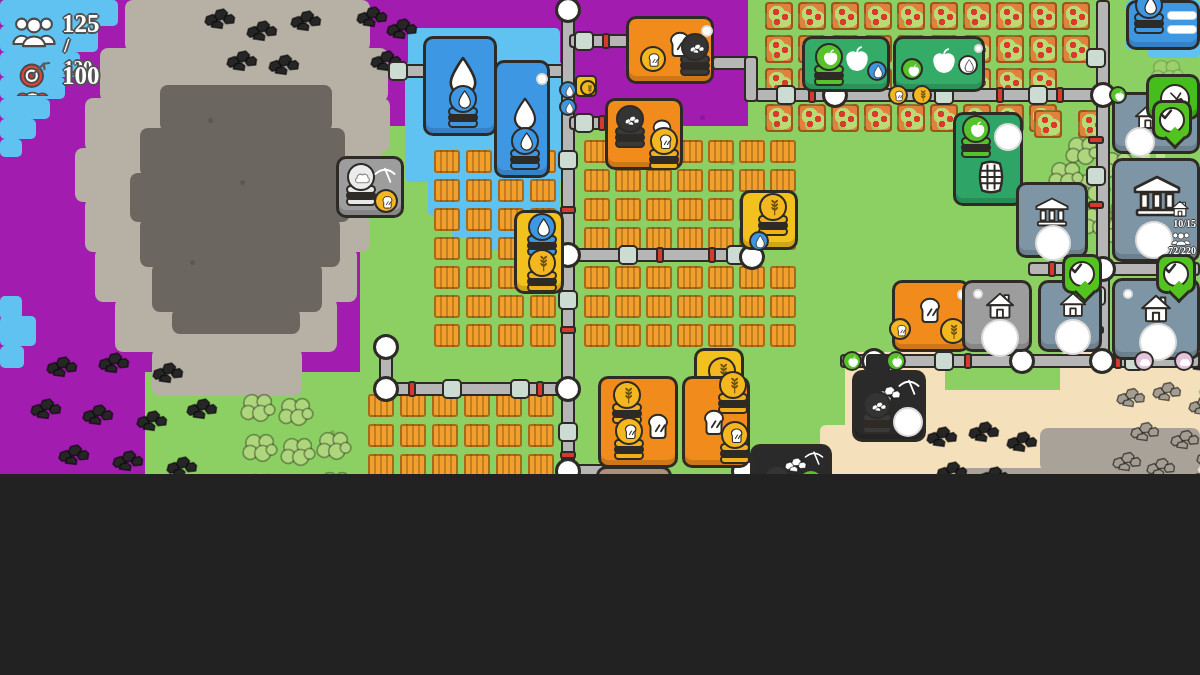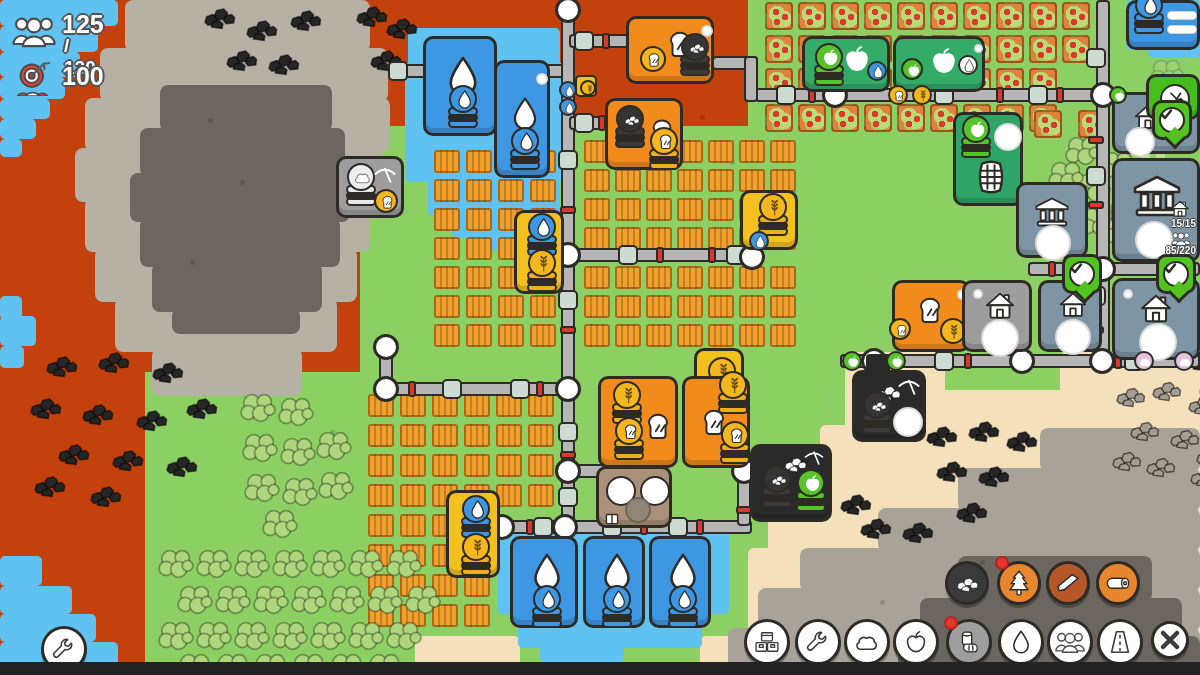--- a/index.html
+++ b/index.html
@@ -1,17 +1,17 @@
 <!DOCTYPE html>
 <html><head>
 <meta charset="utf-8">
 <style>
   html,body{margin:0;padding:0;background:#222;}
-  #stage{position:relative;width:1200px;height:662px;overflow:hidden;background:#c2410c;
-         font-family:Liberation Sans, sans-serif;}
+  #stage{position:relative;width:1200px;height:474px;overflow:hidden;background:#a21caf;
+         font-family:Liberation Serif, serif;}
   #stage *{box-sizing:border-box;}
   .abs{position:absolute;}
   .wtile{position:absolute;width:26px;height:23px;background:#f1a02e;border:2px solid rgba(105,62,8,.55);
     border-radius:3px;
     background-image:repeating-linear-gradient(90deg,rgba(122,72,12,0) 0 4px,rgba(122,72,12,.38) 4px 6px);}
   .otile{position:absolute;width:28px;height:28px;background:#e0813c;border:2px solid rgba(110,55,8,.6);border-radius:4px;
     background-image:
       radial-gradient(circle 3px at 9px 8px,#d93a2c 0 3px,transparent 3.5px),
       radial-gradient(circle 3px at 18px 13px,#d93a2c 0 3px,transparent 3.5px),
       radial-gradient(circle 3px at 10px 18px,#d93a2c 0 3px,transparent 3.5px),
@@ -1288,25 +1288,25 @@
     <svg class="abs" style="left:6px;top:52px" width="36" height="36">
         <use href="#i-target"></use>
       </svg>
     <div class="abs otext" style="left:52px;top:54px;font-size:25px">100</div>
   </div>
 
   <div class="abs" style="left:1140px;top:200px;width:58px;z-index:45">
     <svg class="abs" style="left:28px;top:0" width="24" height="18">
         <use href="#i-house"></use>
       </svg>
-    <div class="abs mlabel" style="left:6px;top:18px;width:50px">15/15</div>
+    <div class="abs mlabel" style="left:6px;top:18px;width:50px">10/15</div>
     <svg class="abs" style="left:28px;top:31px" width="26" height="15">
         <use href="#i-people"></use>
       </svg>
-    <div class="abs mlabel" style="left:0px;top:45px;width:56px">85/220</div>
+    <div class="abs mlabel" style="left:0px;top:45px;width:56px">72/220</div>
   </div>
 
   <div id="toolbar">
       <div class="cbtn" style="position: absolute; left: 744px; top: 619px; width: 46px; height: 46px;">
         <svg width="24" height="24" style="position: static; left: 0px; top: 0px; color: rgb(58, 58, 58);">
           <use href="#i-crates"></use>
         </svg>
       </div>
       <div class="cbtn" style="position: absolute; left: 795px; top: 619px; width: 46px; height: 46px;">
         <svg width="24" height="24" style="position: static; left: 0px; top: 0px; color: rgb(58, 58, 58);">

